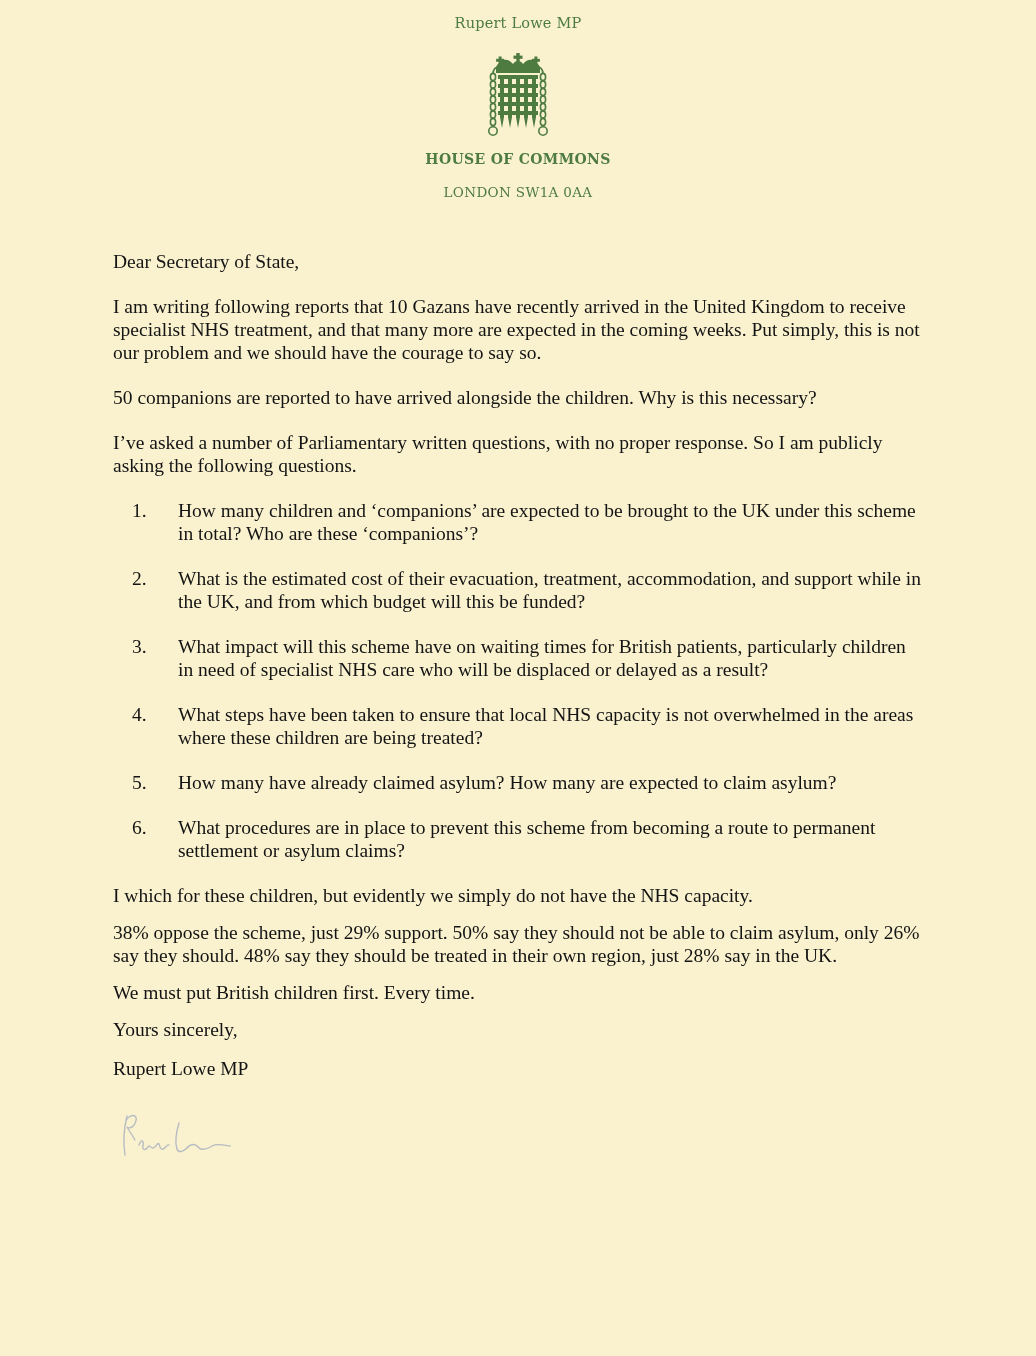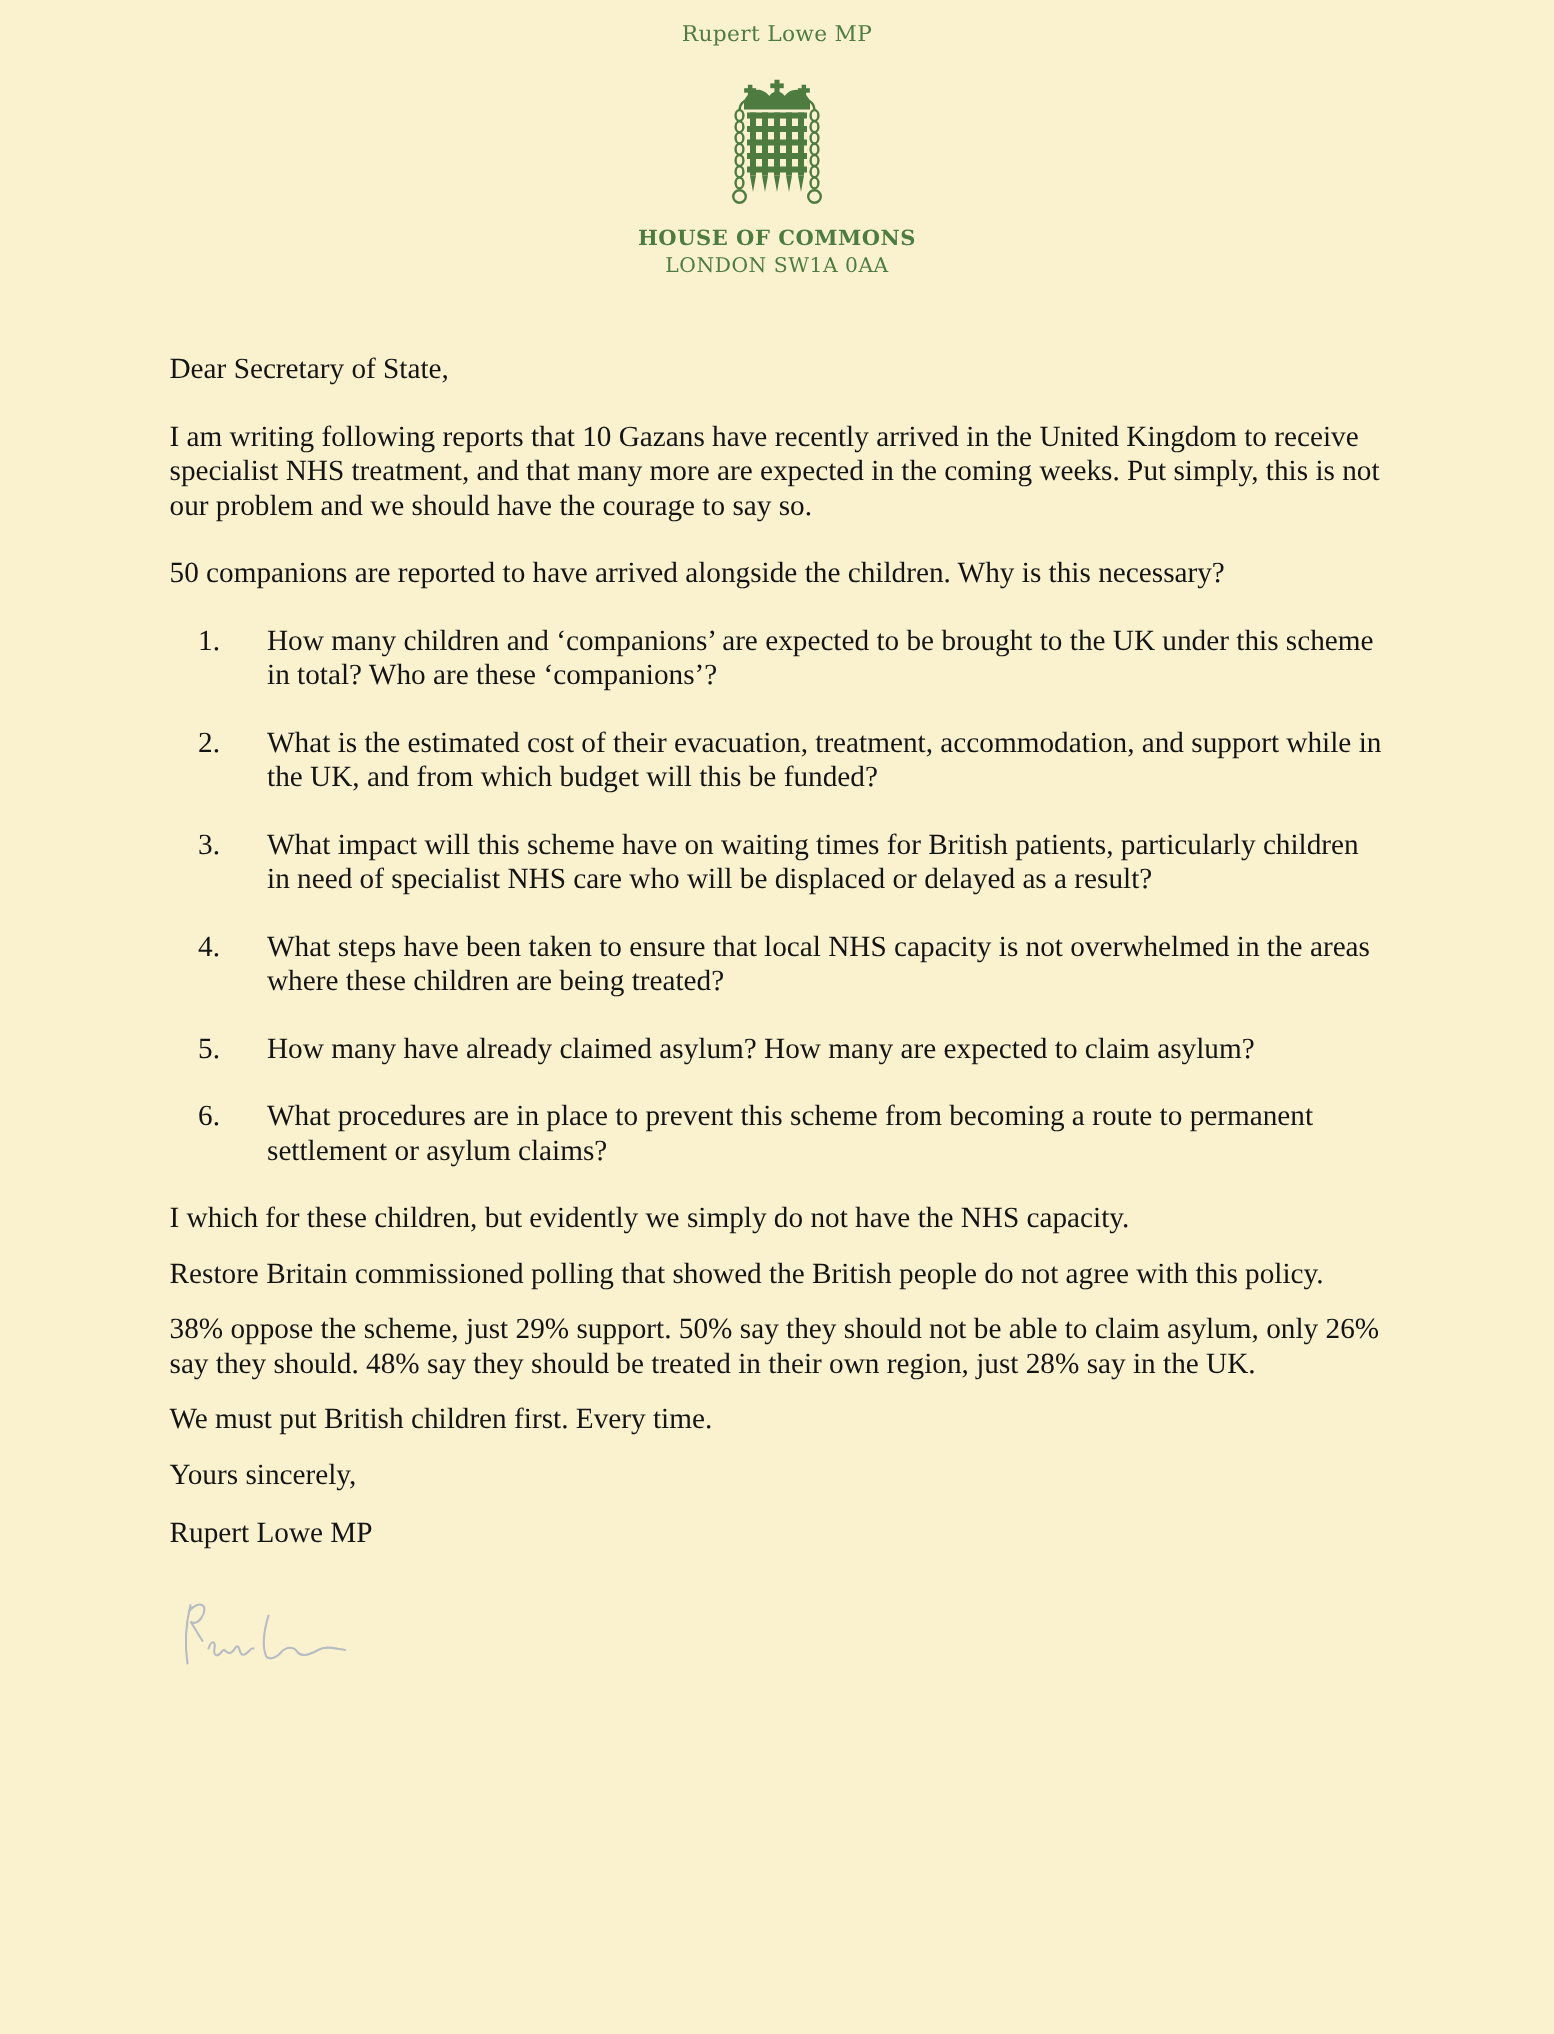--- a/index.html
+++ b/index.html
@@ -17,21 +17,21 @@
   .letterhead {
     text-align: center;
     color: var(--brand, #4E7B40);
     font-family: "DejaVu Serif", serif;
     padding-top: 15px;
   }
   .mp-name { font-size: 14.5px; letter-spacing: 0.2px; }
   .crest { width: 64px; height: 88px; margin: 22px auto 0; }
   .crest svg { display: block; width: 64px; height: 88px; }
   .org  { font-size: 14px;   margin-top: 10px; letter-spacing: 0.35px; font-weight: bold; }
-  .addr { font-size: 13.5px; margin-top: 2px; letter-spacing: 0.35px; }
+  .addr { font-size: 13.5px; margin-top: 17px; letter-spacing: 0.35px; }
 
   
   .letter-body {
     margin: 50px 0 0 113px;
     width: 812px;
     font-size: 19.5px;
     line-height: 23px;
   }
   p { margin: 0 0 22px; }
   p.tight { margin: 0 0 14px; }
@@ -97,20 +97,21 @@
     </div>
     <div class="org">HOUSE OF COMMONS</div>
     <div class="addr">LONDON SW1A 0AA</div>
   </header>
 
   <main class="letter-body">
     <p>Dear Secretary of State,</p>
 
     <p>I am writing following reports that 10 Gazans have recently arrived in the United Kingdom to receive specialist NHS treatment, and that many more are expected in the coming weeks. Put simply, this is not our problem and we should have the courage to say so.</p>
     <p>50 companions are reported to have arrived alongside the children. Why is this necessary?</p>
+    <p>I’ve asked a number of Parliamentary written questions, with no proper response. So I am publicly asking the following questions.</p>
 
     <ol class="questions">
       <li class="q">
         <span class="q-num">1.</span>
         <span class="q-text">How many children and ‘companions’ are expected to be brought to the UK under this scheme in total? Who are these ‘companions’?</span>
       </li>
       <li class="q">
         <span class="q-num">2.</span>
         <span class="q-text">What is the estimated cost of their evacuation, treatment, accommodation, and support while in the UK, and from which budget will this be funded?</span>
       </li>
@@ -126,21 +127,20 @@
         <span class="q-num">5.</span>
         <span class="q-text">How many have already claimed asylum? How many are expected to claim asylum?</span>
       </li>
       <li class="q">
         <span class="q-num">6.</span>
         <span class="q-text">What procedures are in place to prevent this scheme from becoming a route to permanent settlement or asylum claims?</span>
       </li>
     </ol>
 
     <p class="tight">I which for these children, but evidently we simply do not have the NHS capacity.</p>
-    <p class="tight">Restore Britain commissioned polling that showed the British people do not agree with this policy.</p>
     <p class="tight">38% oppose the scheme, just 29% support. 50% say they should not be able to claim asylum, only 26% say they should. 48% say they should be treated in their own region, just 28% say in the UK.</p>
     <p class="tight">We must put British children first. Every time.</p>
 
     <p class="valediction">Yours sincerely,</p>
     <p class="signer">Rupert Lowe MP</p>
 
     <div class="signature">
       <svg viewBox="0 0 130 60" width="130" height="60" xmlns="http://www.w3.org/2000/svg" aria-hidden="true">
         <g fill="none" stroke="var(--signature, #A7AFBF)" stroke-width="1.4" stroke-linecap="round" opacity="0.8">
           <path d="M10 8 C7 20 6 34 8 47"></path>

